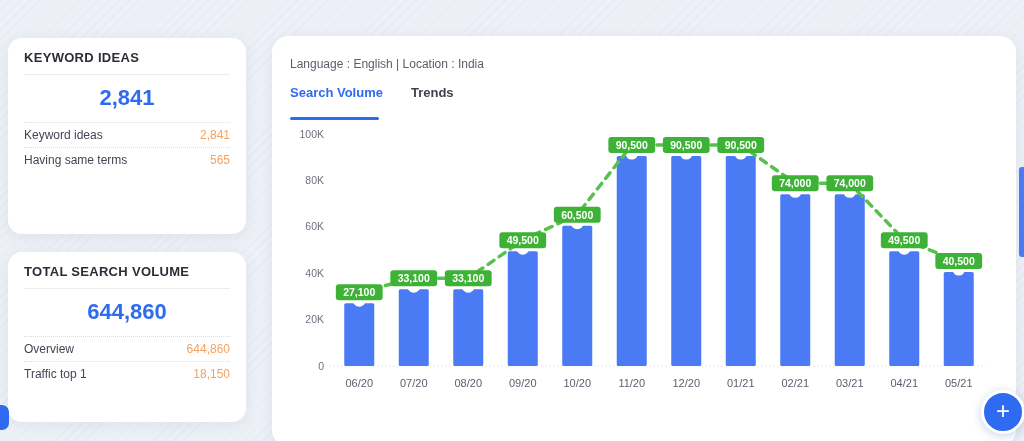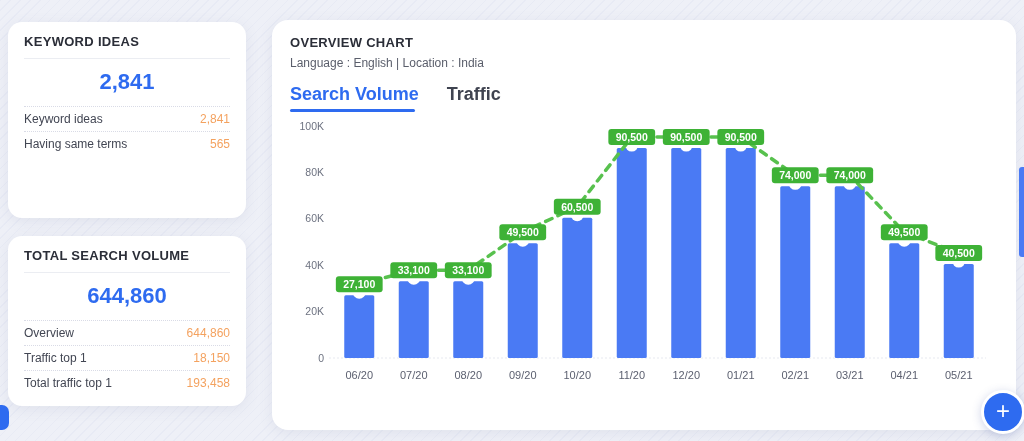--- a/index.html
+++ b/index.html
@@ -9,20 +9,21 @@
     background:#eef0f7;
     background-image:repeating-linear-gradient(135deg, rgba(175,185,225,.10) 0 1px, transparent 1px 7px);
     position:relative;
     color:#2b2e38;
   }
   .card {
     background:#fff;
     border-radius:14px;
     box-shadow:0 3px 14px rgba(95,105,150,.10);
     position:absolute;
+    margin-top:16px;
   }
   
   .card-small { left:8px; width:238px; padding:12px 16px 4px; }
   #keyword-card { top:22px; height:196px; }
   #volume-card  { top:236px; height:170px; }
   .card-title {
     font-size:13px; font-weight:bold; letter-spacing:.3px; color:#2b2e38;
     padding-bottom:9px; border-bottom:1px solid #ebedf2;
   }
   .big-number {
@@ -32,21 +33,21 @@
   .stat-row {
     display:flex; justify-content:space-between; align-items:center;
     height:25px; border-top:1px dotted #d9dbe6; font-size:12px; cursor:pointer;
   }
   .stat-label { color:#424653; }
   .stat-value { color:#f4a25f; }
   
   #chart-card { left:272px; top:20px; width:744px; height:410px; padding:15px 18px; border-radius:16px; }
   .chart-subtitle { font-size:12px; color:#5a5e6b; margin-top:6px; }
   .tabs { display:flex; gap:28px; margin-top:14px; }
-  .tab { font-size:18px; font-weight:bold; color:#3f4350; position:relative; cursor:pointer; padding-bottom:7px; }
+  .tab { font-size:13px; font-weight:bold; color:#3f4350; position:relative; cursor:pointer; padding-bottom:20px; }
   .tab.active { color:#2e6bf0; }
   .tab.active::after {
     content:""; position:absolute; left:0; right:4px; bottom:0; height:3px;
     background:#2e6bf0; border-radius:2px;
   }
   #chart-wrap { margin-top:8px; }
   
   #fab {
     position:absolute; left:981px; top:390px; width:44px; height:44px;
     border-radius:50%; background:#2e6bf0; border:3px solid #fff;
@@ -83,32 +84,27 @@
   <h2 class="card-title">TOTAL SEARCH VOLUME</h2>
   <div class="big-number">644,860</div>
   <div class="stat-row">
     <span class="stat-label">Overview</span>
     <span class="stat-value">644,860</span>
   </div>
   <div class="stat-row">
     <span class="stat-label">Traffic top 1</span>
     <span class="stat-value">18,150</span>
   </div>
-  <div class="stat-row">
-    <span class="stat-label">Total traffic top 1</span>
-    <span class="stat-value">193,458</span>
-  </div>
 </section>
 
 <section class="card" id="chart-card">
-  <h2 class="card-title" style="border-bottom:none; padding-bottom:0;">OVERVIEW CHART</h2>
   <p class="chart-subtitle">Language : English | Location : India</p>
   <div class="tabs">
     <div class="tab active">Search Volume</div>
-    <div class="tab">Traffic</div>
+    <div class="tab">Trends</div>
   </div>
   <div id="chart-wrap"><svg width="700" height="268" viewBox="0 0 700 268">
         <text x="34" y="241.5" text-anchor="end" font-size="10.5" fill="#6d7280">0</text>
         <text x="34" y="195.1" text-anchor="end" font-size="10.5" fill="#6d7280">20K</text>
         <text x="34" y="148.7" text-anchor="end" font-size="10.5" fill="#6d7280">40K</text>
         <text x="34" y="102.30000000000001" text-anchor="end" font-size="10.5" fill="#6d7280">60K</text>
         <text x="34" y="55.89999999999998" text-anchor="end" font-size="10.5" fill="#6d7280">80K</text>
         <text x="34" y="9.5" text-anchor="end" font-size="10.5" fill="#6d7280">100K</text>
         <line x1="39" y1="238" x2="696" y2="238" stroke="#e7e9f0" stroke-width="1" stroke-dasharray="2 2"></line>
         <rect x="54.25" y="175.128" width="30" height="62.872000000000014" rx="1.5" fill="#4a7af4"></rect>

